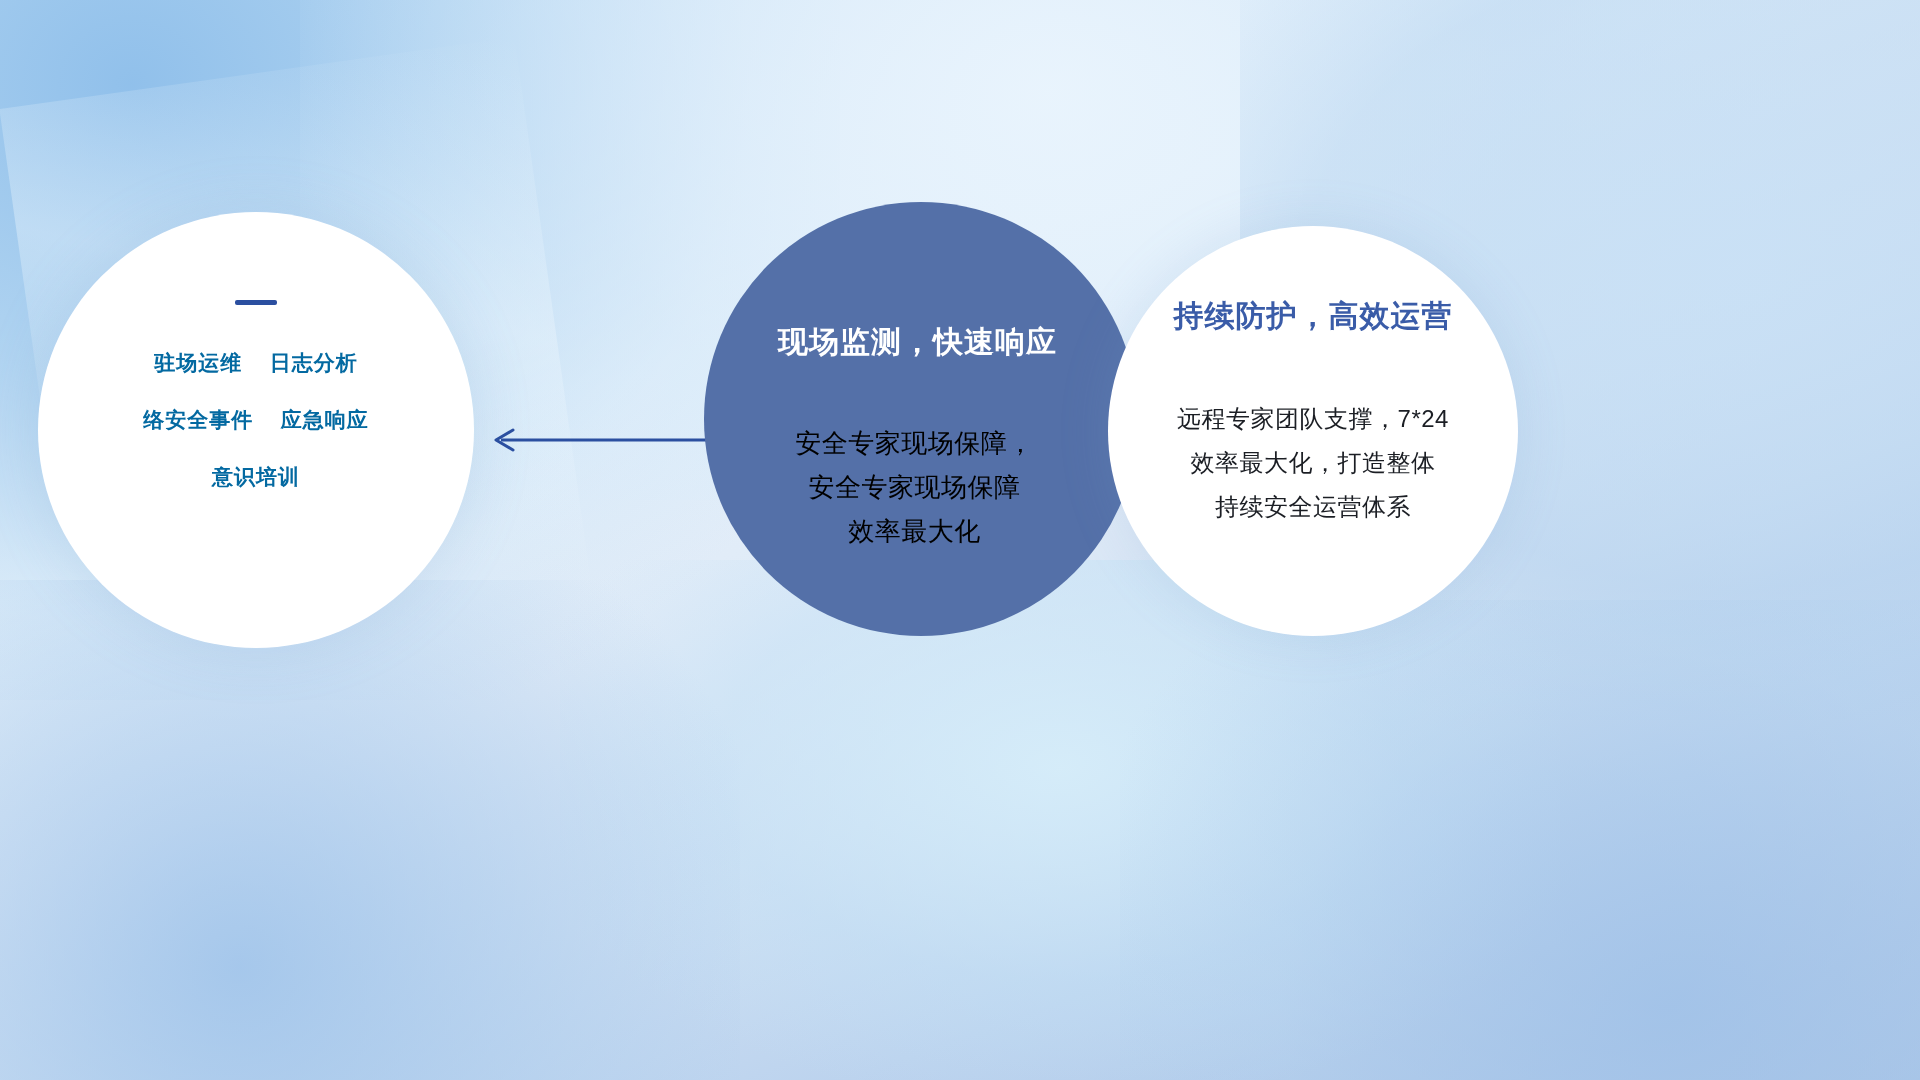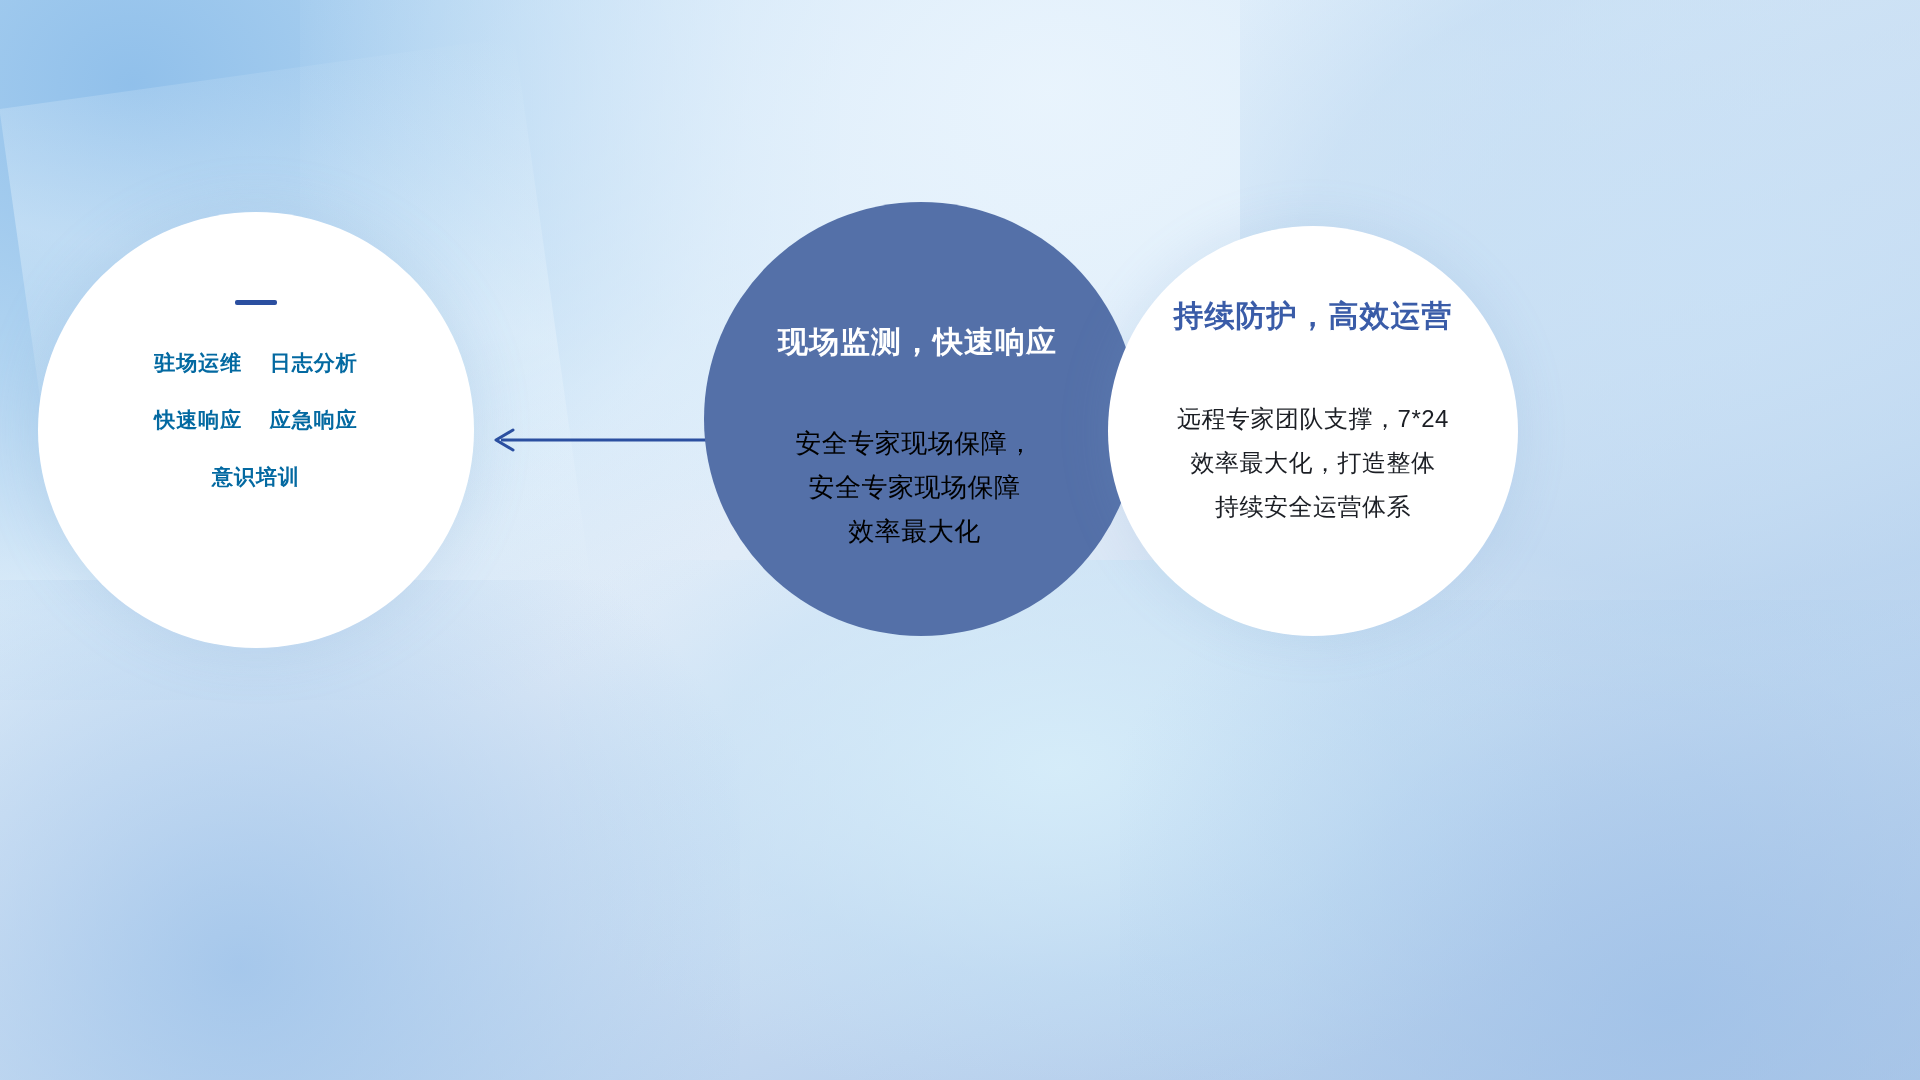--- a/index.html
+++ b/index.html
@@ -214,21 +214,21 @@
   <div class="bg-glow-right"></div>
   <div class="bg-glow-mid"></div>
   <div class="bg-glow-bl"></div>
   <div class="bg-glow-br"></div>
   <div class="bg-streak"></div>
 
   <div class="circle circle-left">
     <div class="left-inner">
       <div class="dash"></div>
       <div class="left-line">驻场运维    日志分析</div>
-      <div class="left-line">快速响应    应急响应</div>
+      <div class="left-line">络安全事件    应急响应</div>
       <div class="left-line last">意识培训</div>
     </div>
   </div>
 
   <div class="arrow">
     <svg width="225" height="44" viewBox="0 0 225 44">
       <line x1="225" y1="22" x2="14" y2="22" stroke="#2b4fa0" stroke-width="3"></line>
       <polyline points="26,12 9,22 26,32" fill="none" stroke="#2b4fa0" stroke-width="3" stroke-linecap="round" stroke-linejoin="round"></polyline>
     </svg>
   </div>

